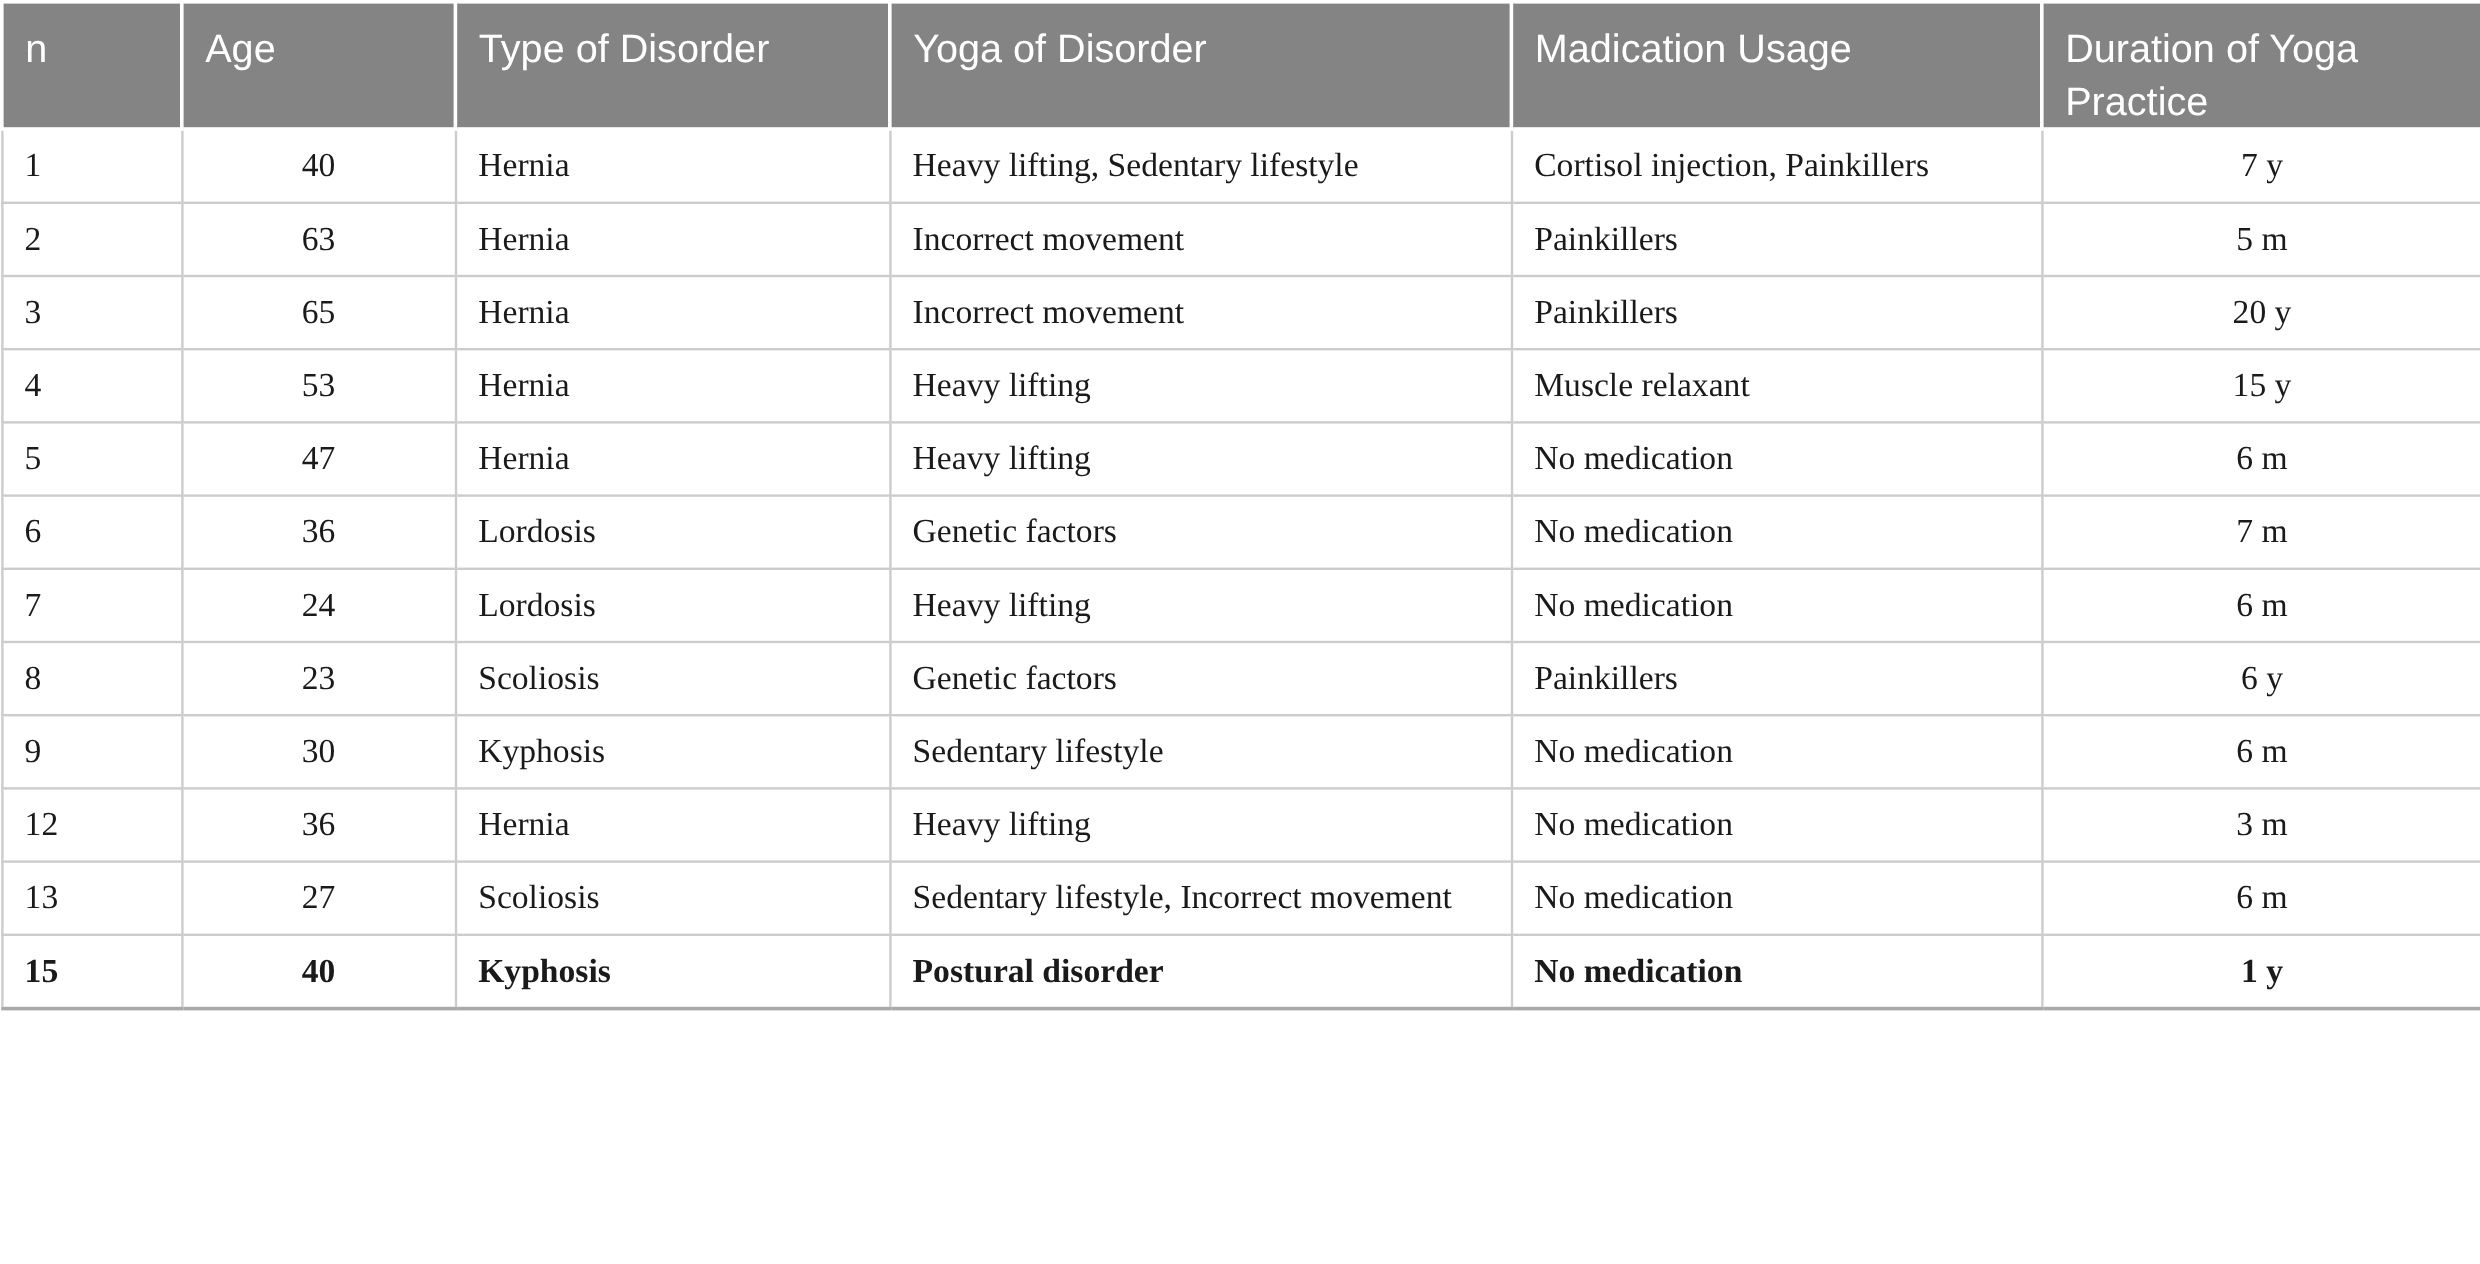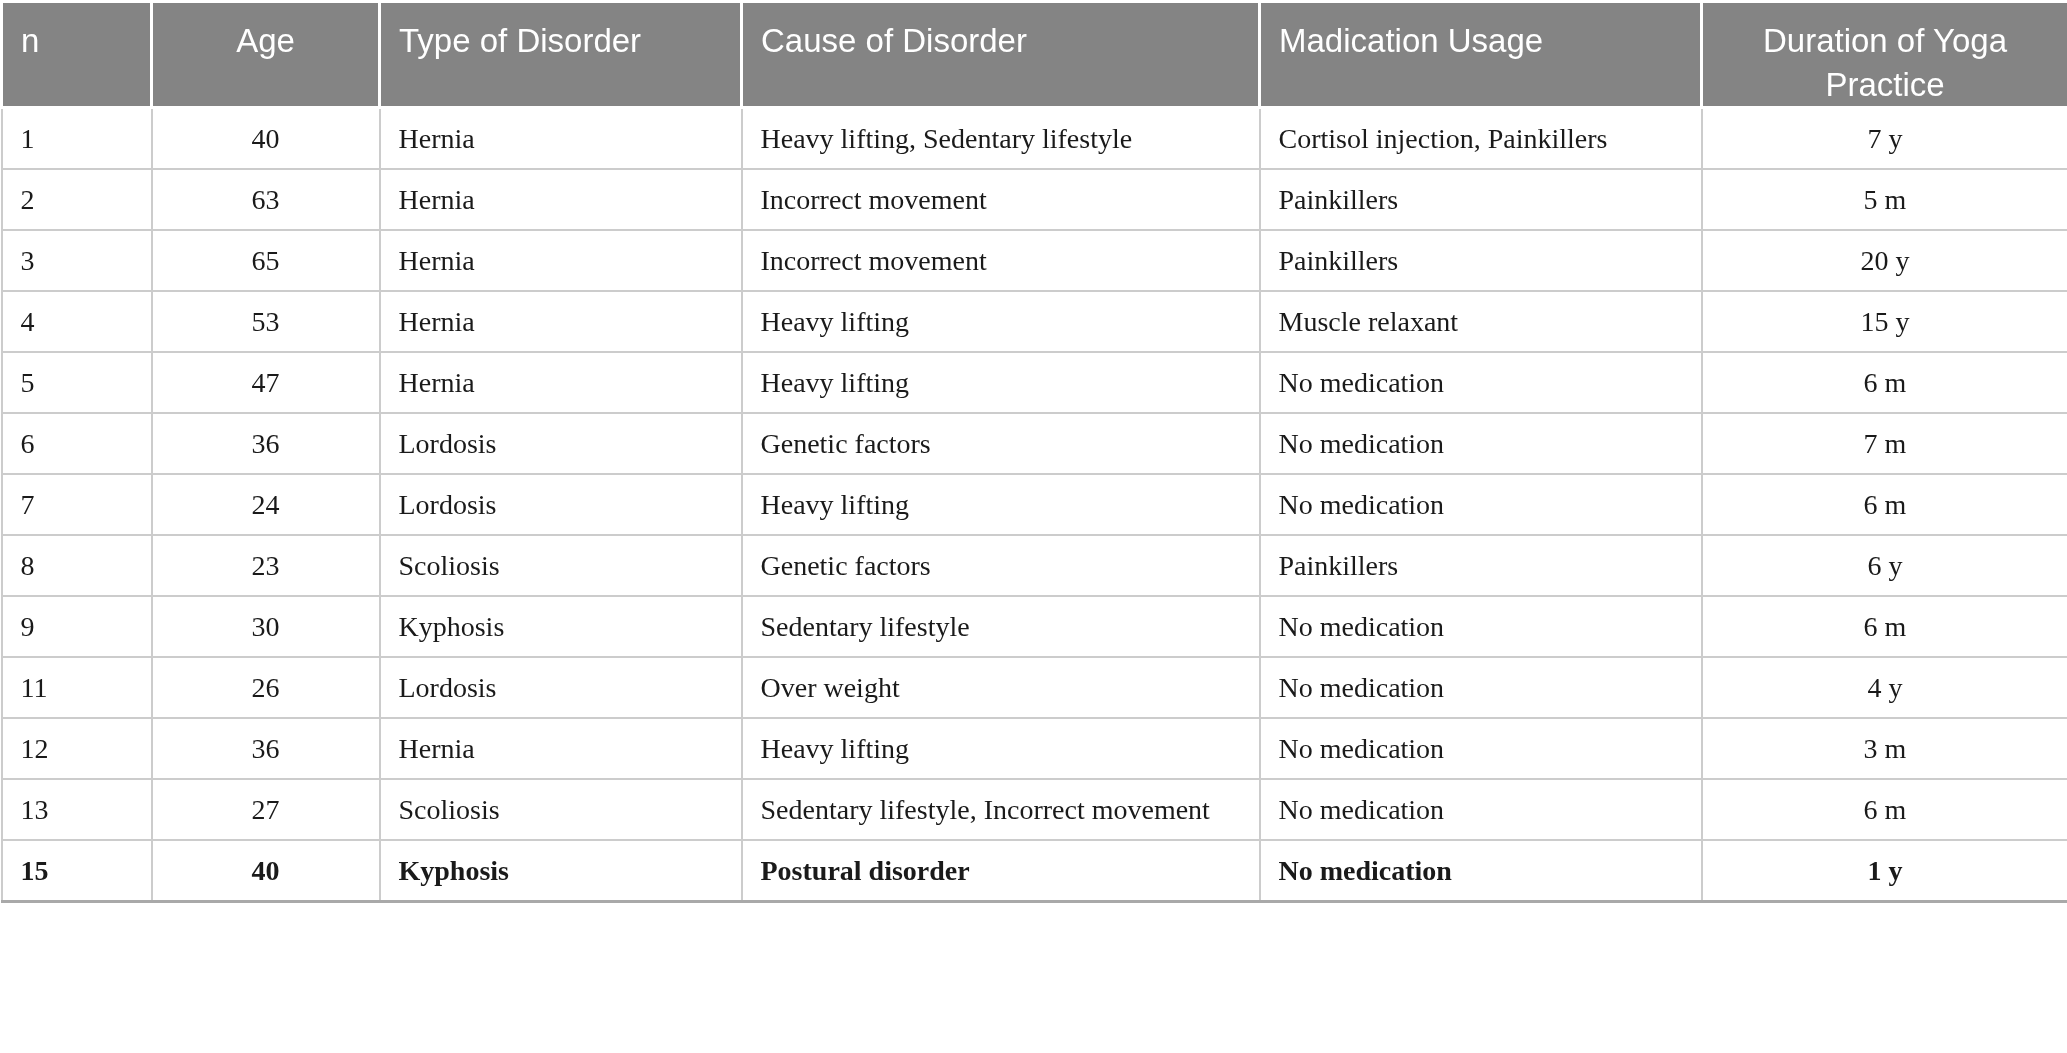--- a/index.html
+++ b/index.html
@@ -34,21 +34,21 @@
     line-height: 1.32;
     text-align: left;
     vertical-align: top;
     height: 104px;
     box-sizing: border-box;
     padding: 16px 18px 0 18px;
     border: 3px solid #ffffff;
   }
   thead th:nth-child(2),
   thead th:nth-child(6) {
-    text-align: center;
+    text-align: left;
   }
 
   tbody td {
     font-family: "Liberation Serif", "DejaVu Serif", serif;
     font-size: 28px;
     color: #1a1a1a;
     height: 59px;
     box-sizing: content-box;
     vertical-align: middle;
     padding: 0 18px;
@@ -76,21 +76,21 @@
       <col class="c2">
       <col class="c3">
       <col class="c4">
       <col class="c5">
   </colgroup>
   <thead>
     <tr>
       <th>n</th>
       <th>Age</th>
       <th>Type of Disorder</th>
-      <th>Cause of Disorder</th>
+      <th>Yoga of Disorder</th>
       <th>Madication Usage</th>
       <th>Duration of Yoga Practice</th>
     </tr>
   </thead>
   <tbody>
       <tr>
         <td>1</td>
         <td>40</td>
         <td>Hernia</td>
         <td>Heavy lifting, Sedentary lifestyle</td>
@@ -155,28 +155,20 @@
       </tr>
       <tr>
         <td>9</td>
         <td>30</td>
         <td>Kyphosis</td>
         <td>Sedentary lifestyle</td>
         <td>No medication</td>
         <td>6 m</td>
       </tr>
       <tr>
-        <td>11</td>
-        <td>26</td>
-        <td>Lordosis</td>
-        <td>Over weight</td>
-        <td>No medication</td>
-        <td>4 y</td>
-      </tr>
-      <tr>
         <td>12</td>
         <td>36</td>
         <td>Hernia</td>
         <td>Heavy lifting</td>
         <td>No medication</td>
         <td>3 m</td>
       </tr>
       <tr>
         <td>13</td>
         <td>27</td>

